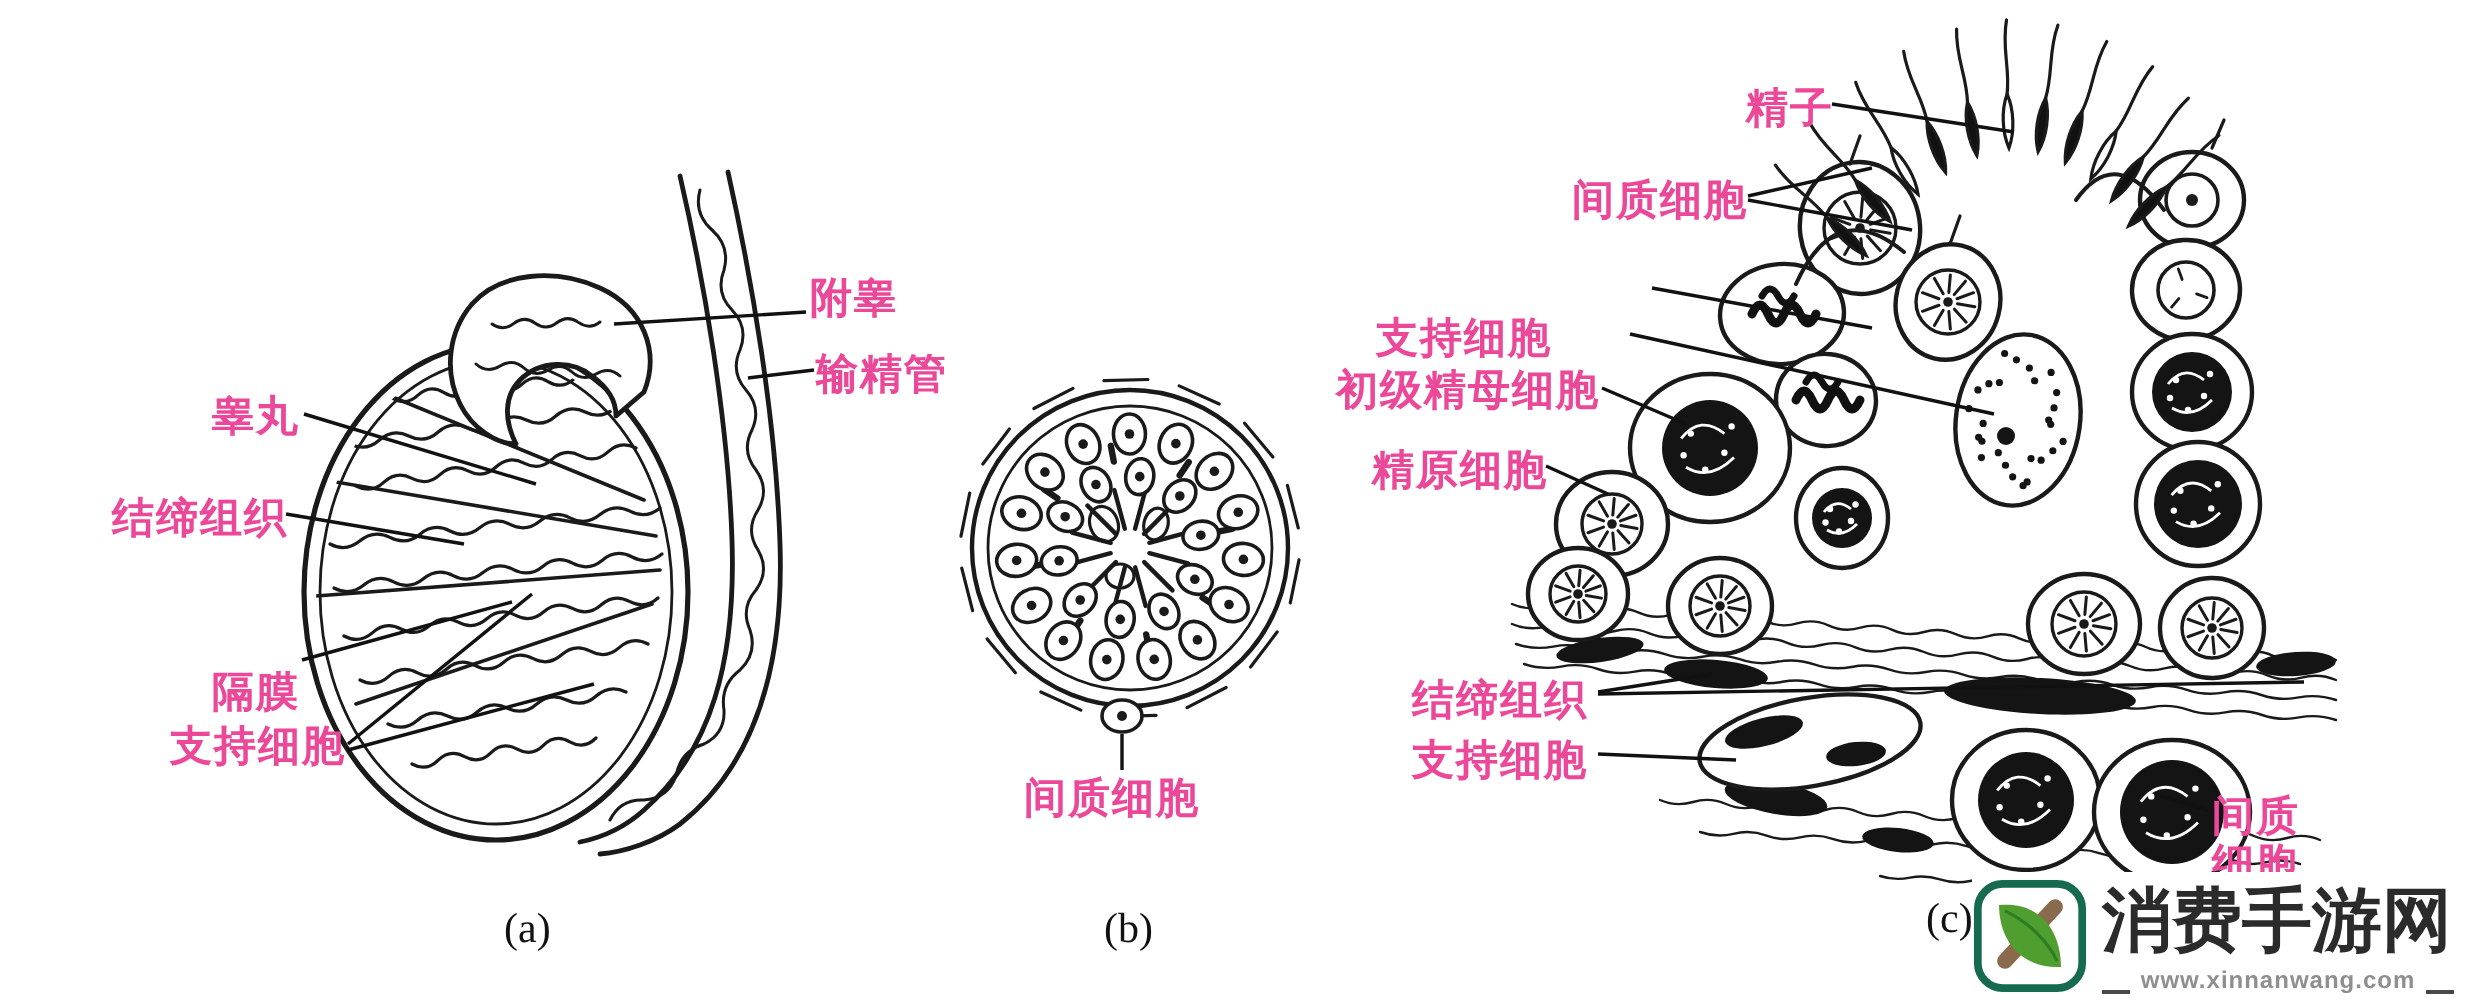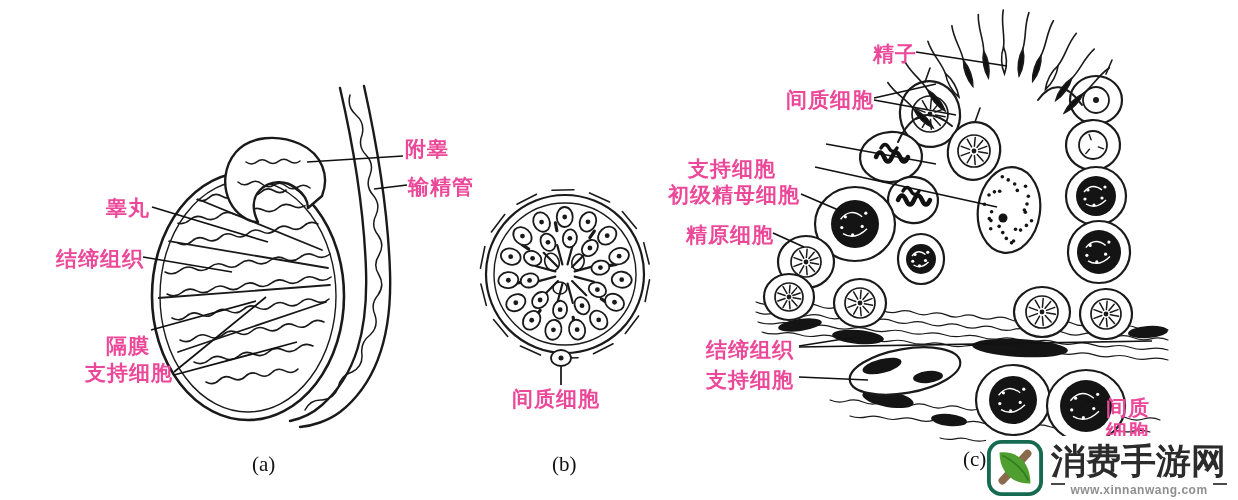--- a/index.html
+++ b/index.html
@@ -8,21 +8,21 @@
   .stage svg.art{position:absolute;left:0;top:0;z-index:1;}
   .lbl{position:absolute;font:700 21px "Liberation Sans",sans-serif;color:#ec4899;
        white-space:nowrap;z-index:3;letter-spacing:1px;}
   .plet{position:absolute;font:400 21px "Liberation Serif",serif;color:#111;z-index:3;}
   .watermark{position:absolute;left:986px;top:436px;width:252px;height:64px;z-index:5;
              background:#fff;display:flex;align-items:center;gap:7px;}
   .wm-logo{width:58px;height:58px;flex:0 0 auto;}
   .wm-col{display:flex;flex-direction:column;width:176px;}
   .wm-title{font:900 35px/1.2 "Liberation Sans",sans-serif;color:#2b2b2b;
             white-space:nowrap;letter-spacing:0px;}
-  .wm-urlrow{display:flex;align-items:flex-start;gap:5px;margin-top:1px;}
+  .wm-urlrow{display:flex;align-items:flex-end;gap:5px;margin-top:1px;}
   .wm-line{flex:1;height:2px;background:#4a4a4a;}
   .wm-url{font:700 12px "Liberation Sans",sans-serif;color:#8f8f8f;letter-spacing:0.5px;
           white-space:nowrap;}
 </style>
 </head>
 <body>
 
 <div class="stage">
 
   <svg class="art" width="1238" height="500" viewBox="0 0 1238 500">

